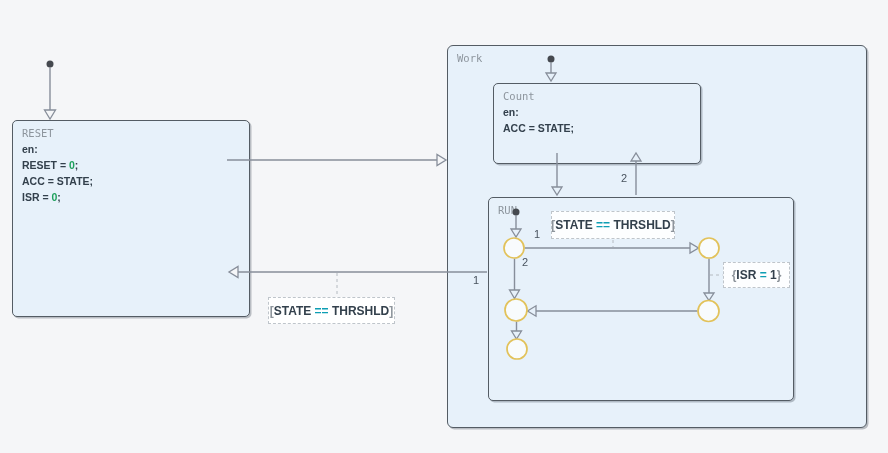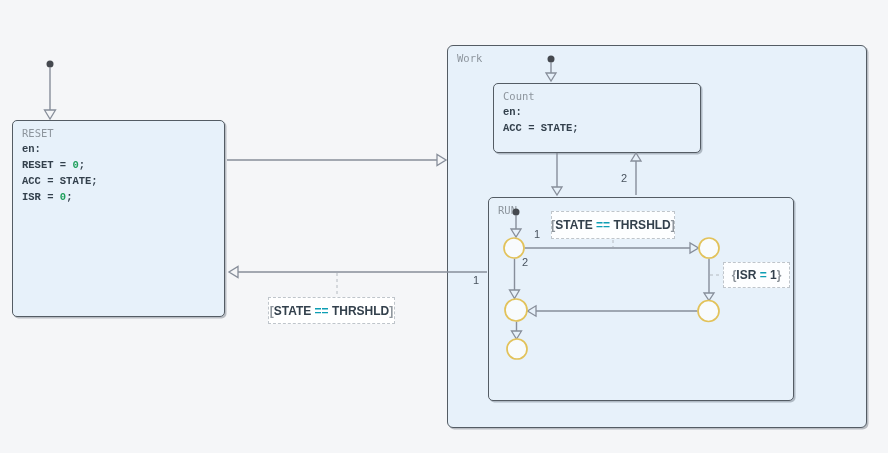--- a/index.html
+++ b/index.html
@@ -16,21 +16,21 @@
     box-shadow:1.5px 1.5px 0 rgba(96,106,116,0.40);
   }
   .state-title{
     position:absolute; left:9px; top:4px;
     font-family:"DejaVu Sans Mono", monospace;
     font-size:10.5px; line-height:16px; color:#8d959d;
     white-space:pre;
   }
   .code{
     position:absolute; left:9px; top:20px;
-    font-family:Liberation Mono, monospace;
+    font-family:Liberation Sans, sans-serif;
     font-size:10.5px; font-weight:bold; line-height:16px;
   }
   .code-line{ white-space:pre; }
   .tk-t{ color:#33404c; }
   .tk-n{ color:#1fa05c; }
   .tk-o{ color:#0e9eb4; }
   .tk-g{ color:#8e959c; }
   .note{
     position:absolute; box-sizing:border-box;
     border:1.2px dashed #bfc5cb;
@@ -45,34 +45,34 @@
   }
   #svg-overlay{
     position:absolute; left:0; top:0; pointer-events:none;
   }
 </style>
 </head>
 <body>
 
 <div id="canvas">
 
-  <div class="state" style="left:12px;top:120px;width:213px;height:197px;padding-left:19px;">
+  <div class="state" style="left:12px;top:120px;width:238px;height:197px;padding-left:19px;">
     <div class="state-title">RESET</div>
     <div class="code">
       <div class="code-line"><span class="tk-t">en:</span></div>
       <div class="code-line"><span class="tk-t">RESET = </span><span class="tk-n">0</span><span class="tk-t">;</span></div>
       <div class="code-line"><span class="tk-t">ACC = STATE;</span></div>
       <div class="code-line"><span class="tk-t">ISR = </span><span class="tk-n">0</span><span class="tk-t">;</span></div>
     </div>
   </div>
 
   <div class="state" style="left:447px;top:45px;width:420px;height:383px;border-radius:6px;">
     <div class="state-title">Work</div>
 
-    <div class="state" style="left:45px;top:37px;width:208px;height:70px;">
+    <div class="state" style="left:45px;top:37px;width:208px;height:81px;">
       <div class="state-title">Count</div>
       <div class="code">
         <div class="code-line"><span class="tk-t">en:</span></div>
         <div class="code-line"><span class="tk-t">ACC = STATE;</span></div>
       </div>
     </div>
 
     <div class="state" style="left:40px;top:151px;width:306px;height:204px;">
       <div class="state-title">RUN</div>
     </div>

